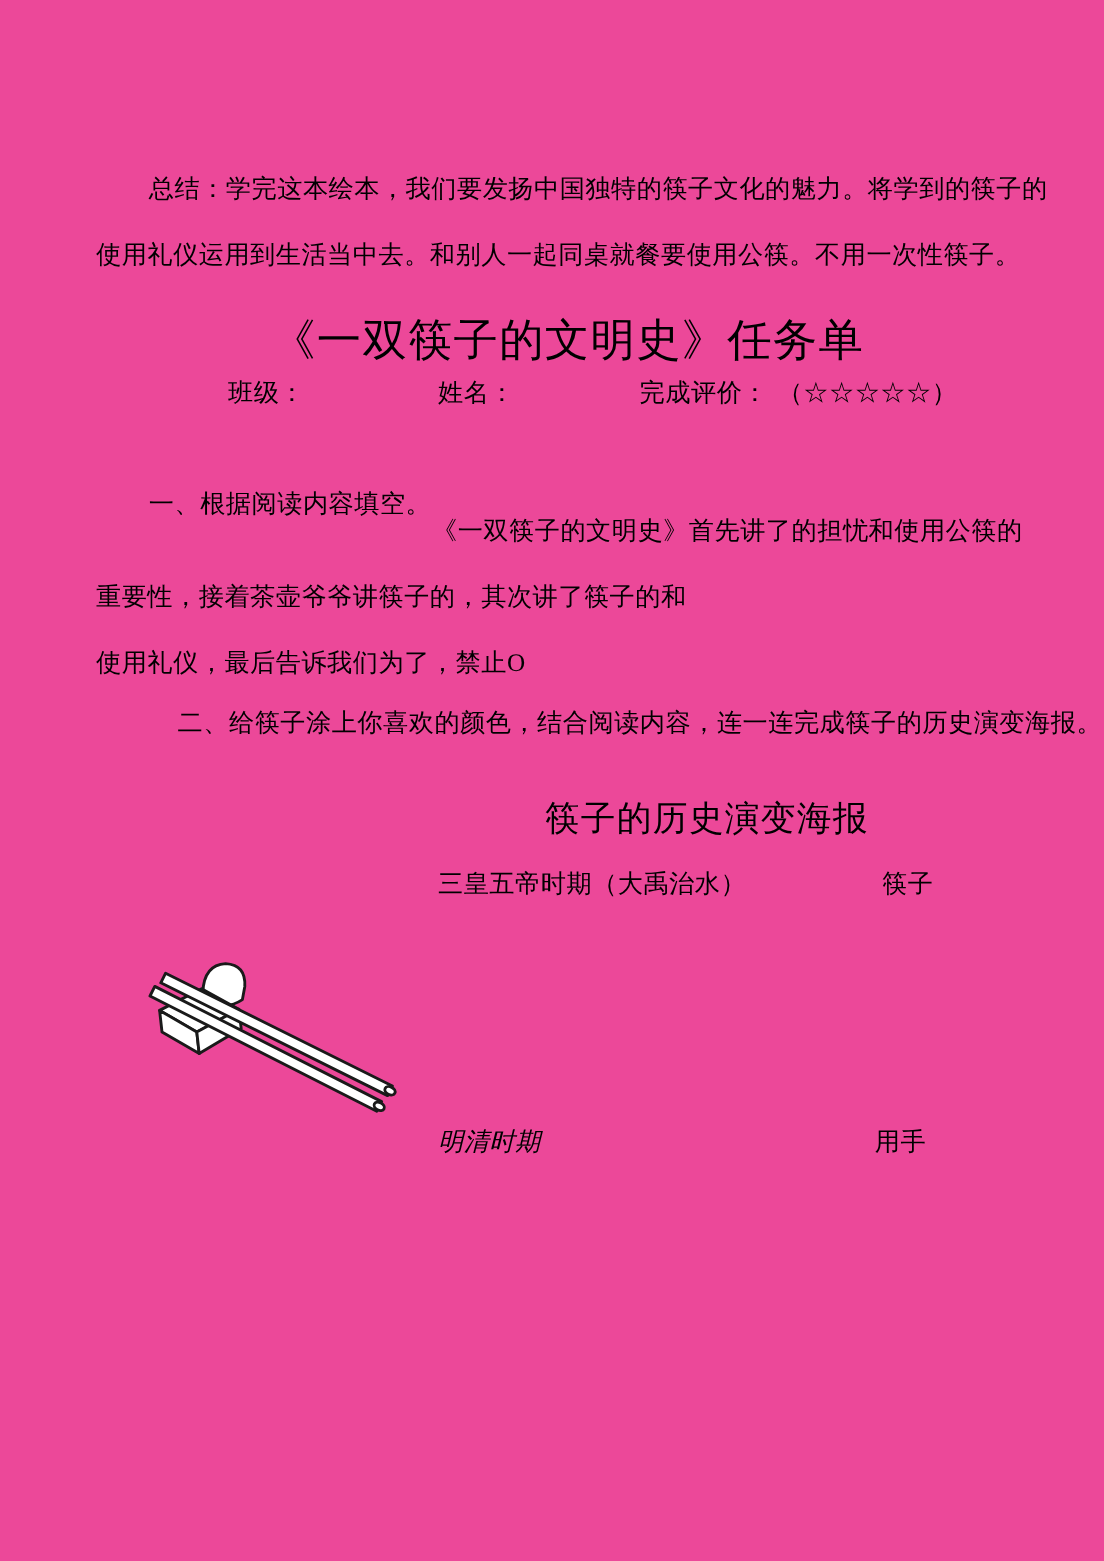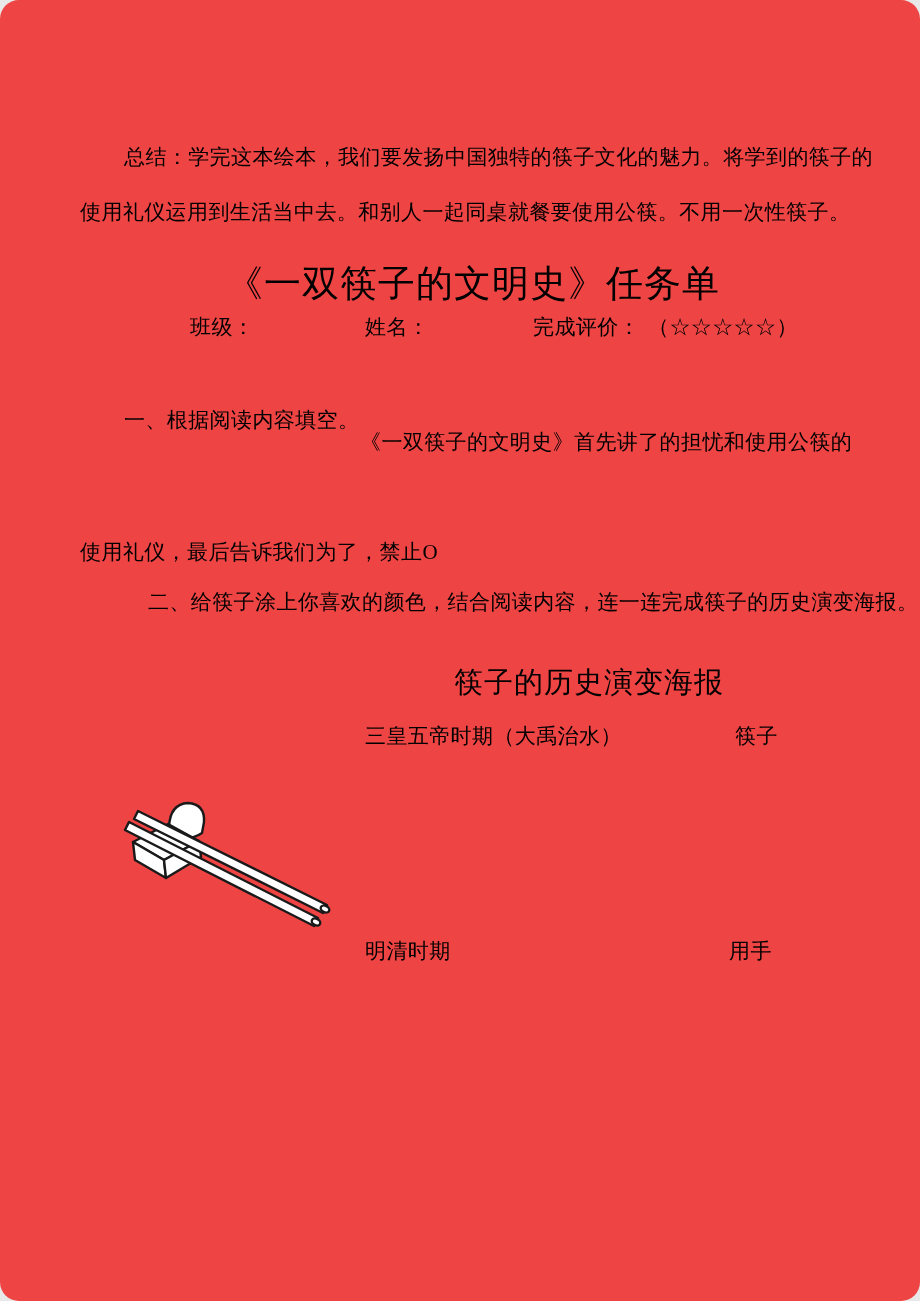--- a/index.html
+++ b/index.html
@@ -1,25 +1,24 @@
 <!DOCTYPE html>
 <html><head>
 <meta charset="utf-8">
 <style>
   html, body { margin: 0; padding: 0; background: #e8e8e8; }
   .page {
     position: relative;
     width: 920px;
     height: 1301px;
     margin: 0 auto;
-    background: #ef4444;
+    background: #ec4899;
     color: #000000;
     font-family: "Liberation Serif", "DejaVu Serif", serif;
     overflow: hidden;
-    border-radius: 19px;
   }
   .abs { position: absolute; white-space: nowrap; }
   .body-text { font-size: 21px; letter-spacing: 0.4px; }
   .doc-title {
     width: 100%;
     text-align: center;
     font-size: 37px;
     font-weight: 500;
     letter-spacing: 1px;
     margin: 13px;
@@ -43,20 +42,21 @@
 
   <h1 class="abs doc-title" style="left:0px; top:246px;">《一双筷子的文明史》任务单</h1>
 
   <div class="abs body-text" style="left:190px; top:313px;">班级：</div>
   <div class="abs body-text" style="left:365px; top:313px;">姓名：</div>
   <div class="abs body-text" style="left:533px; top:313px;">完成评价：</div>
   <div class="abs body-text" style="left:648px; top:313px;">（☆☆☆☆☆）</div>
 
   <div class="abs body-text" style="left:124px; top:370px;margin-top:36px;">一、根据阅读内容填空。</div>
   <div class="abs body-text" style="left:360px; top:428px;">《一双筷子的文明史》首先讲了的担忧和使用公筷的</div>
+  <div class="abs body-text" style="left:80px; top:483px;">重要性，接着茶壶爷爷讲筷子的，其次讲了筷子的和</div>
   <div class="abs body-text" style="left:80px; top:538px;">使用礼仪，最后告诉我们为了，禁止O</div>
 
   <div class="abs body-text" style="left:124px; top:588px;margin-left:24px;">二、给筷子涂上你喜欢的颜色，结合阅读内容，连一连完成筷子的历史演变海报。</div>
 
   <h2 class="abs poster-title" style="left:454px; top:663px;">筷子的历史演变海报</h2>
 
   <div class="abs body-text" style="left:365px; top:722px;text-align:center;">三皇五帝时期（大禹治水）</div>
   <div class="abs body-text" style="left:735px; top:722px;">筷子</div>
 
   <div class="abs figure-box" style="left:110px; top:785px;">
@@ -71,16 +71,16 @@
       <path d="M 54,75 L 89,56 L 91,72 L 56,93 Z" fill="#ffffff"></path>
 
       <path d="M 28,26 L 217,120 L 213,128 L 24,34 Z" fill="#ffffff"></path>
       <ellipse cx="215" cy="124" rx="4.5" ry="3.2" transform="rotate(26 215 124)" fill="#ffffff"></ellipse>
 
       <path d="M 19,37 L 208,133 L 204,141 L 15,45 Z" fill="#ffffff"></path>
       <ellipse cx="206" cy="137" rx="4.5" ry="3.2" transform="rotate(27 206 137)" fill="#ffffff"></ellipse>
     </svg>
   </div>
 
-  <div class="abs body-text" style="left:365px; top:937px;">明清时期</div>
+  <div class="abs body-text" style="left:365px; top:937px;font-style:italic;">明清时期</div>
   <div class="abs body-text" style="left:729px; top:937px;">用手</div>
 
 </div>
 
 </body></html>

